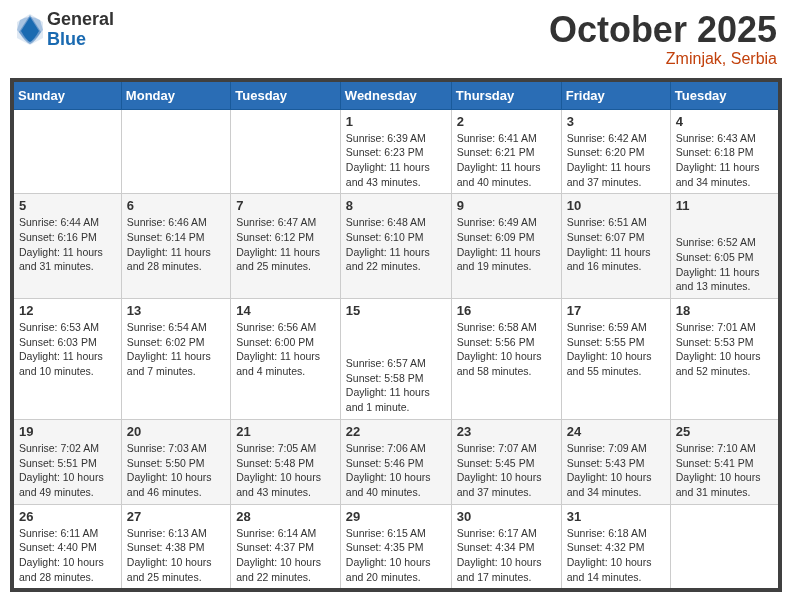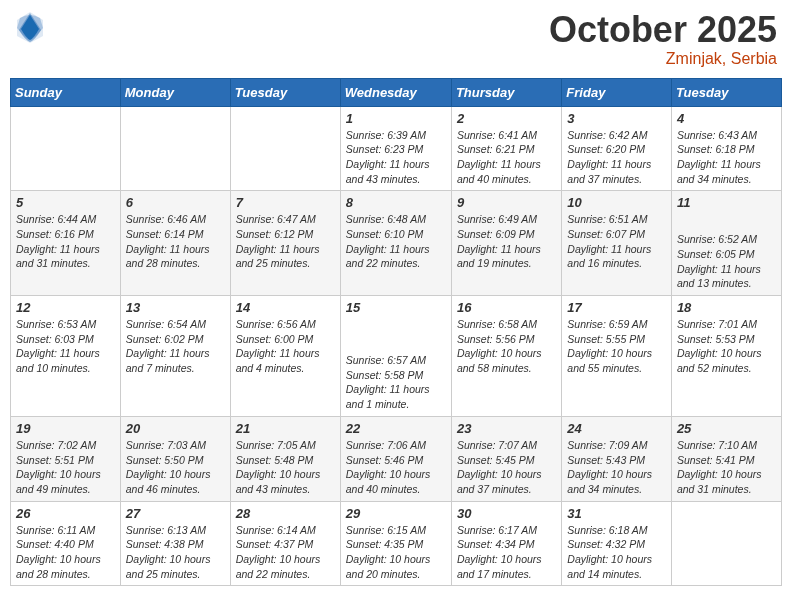--- a/index.html
+++ b/index.html
@@ -51,22 +51,21 @@
       color: #333;
       line-height: 1.1;
     }
     .location {
       font-size: 16px;
       color: #c2410c;
     }
     .calendar {
       width: 100%;
       border-collapse: collapse;
-      border: 1px solid #404040;
-      font-style: italic;
+      border: 4px solid #404040;
     }
     .calendar th {
       background-color: #2a6db5;
       color: #fff;
       font-size: 13px;
       font-weight: bold;
       padding: 6px 4px;
       text-align: left;
       border: 1px solid #1a5a9a;
     }
@@ -102,20 +101,24 @@
 <body>
 
 <div class="header">
   <div class="logo">
     <svg class="logo-icon" viewBox="0 0 30 35" xmlns="http://www.w3.org/2000/svg">
       <polygon points="15,2 28,10 28,26 15,33 2,26 2,10" fill="#2a6db5" opacity="0.15"></polygon>
       <path d="M5,8 Q15,2 25,8 L28,18 Q20,28 15,30 Q10,28 2,18 Z" fill="#2a6db5" opacity="0.3"></path>
       <path d="M15,3 L26,20 Q20,30 15,32 Q10,30 4,20 Z" fill="#2a6db5" opacity="0.5"></path>
       <path d="M15,5 L24,19 Q19,28 15,30 Q11,28 6,19 Z" fill="#1a6ab1"></path>
     </svg>
+    <div class="logo-text">
+      <span class="logo-general">General</span>
+      <span class="logo-blue">Blue</span>
+    </div>
   </div>
   <div class="title-block">
     <div class="month-title">October 2025</div>
     <div class="location">Zminjak, Serbia</div>
   </div>
 </div>
 
 <table class="calendar">
   <thead>
     <tr>

